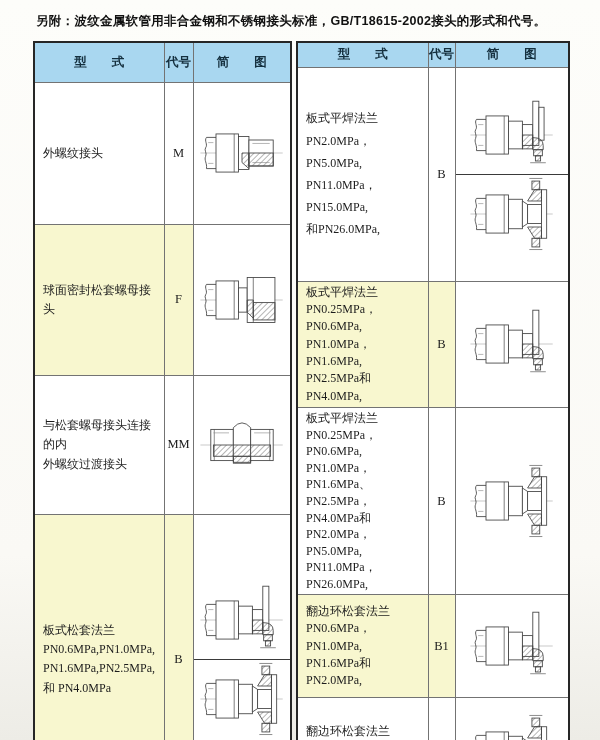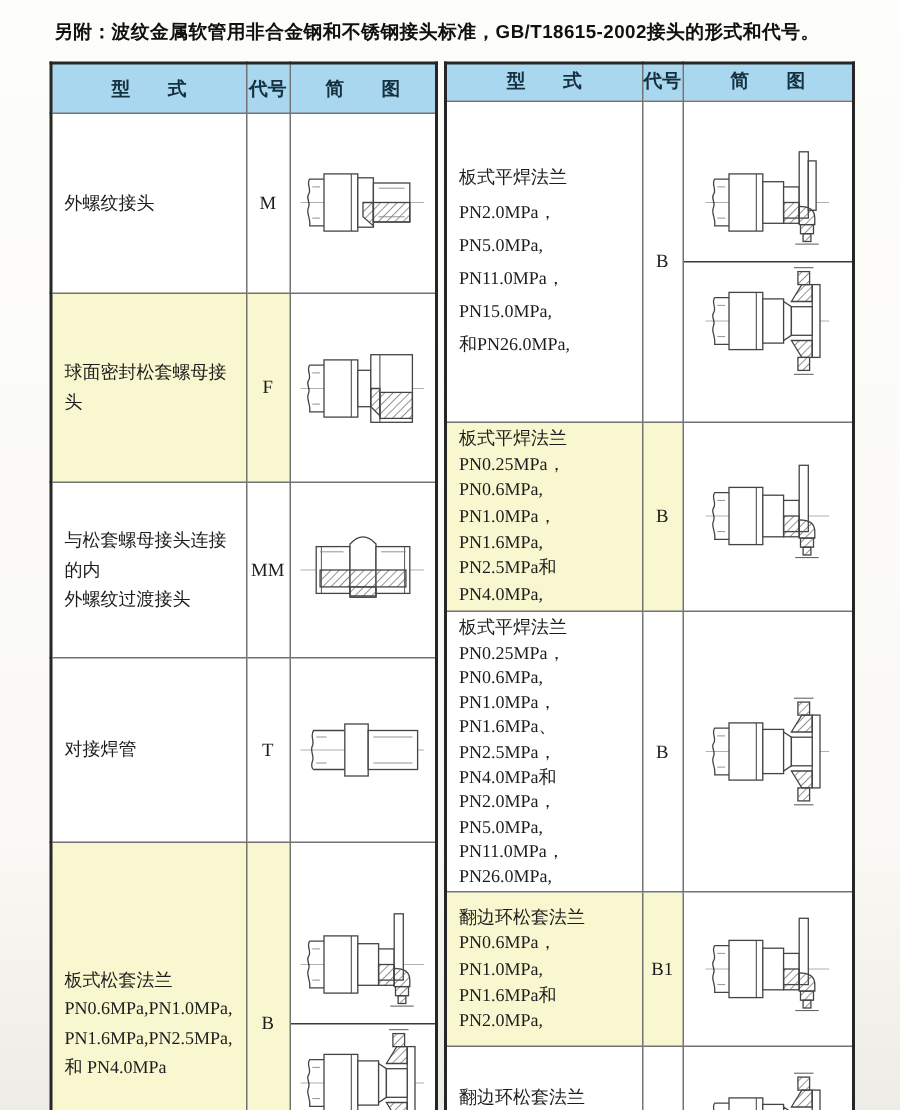--- a/index.html
+++ b/index.html
@@ -123,43 +123,20 @@
                   <line x1="2" y1="45" x2="97" y2="45" stroke="#999" stroke-width="0.6"></line>
                   <rect x="14" y="27" width="26" height="36" fill="#fff" stroke="#444" stroke-width="1"></rect>
                   <line x1="18" y1="27" x2="18" y2="63" stroke="#444" stroke-width="0.7"></line>
                   <path d="M40 65 L40 25 Q50 14 60 25 L60 65 Z" fill="#fff" stroke="#444" stroke-width="1"></path>
                   <rect x="60" y="27" width="26" height="36" fill="#fff" stroke="#444" stroke-width="1"></rect>
                   <line x1="82" y1="27" x2="82" y2="63" stroke="#444" stroke-width="0.7"></line>
                   <rect x="17" y="45" width="66" height="13" fill="url(#hp3)" stroke="#444" stroke-width="1"></rect>
                   <rect x="40" y="58" width="20" height="8" fill="url(#hp3)" stroke="#444" stroke-width="1"></rect>
                   <line x1="17" y1="31" x2="35" y2="31" stroke="#888" stroke-width="0.7"></line>
                   <line x1="64" y1="31" x2="83" y2="31" stroke="#888" stroke-width="0.7"></line>
-                </svg>
-              </div>
-            </td>
-      </tr>
-      <tr style="height:91px">
-        <td class="type">对接焊管</td>
-        <td class="code">T</td>
-        <td class="diagcell">
-              <div class="diag">
-                <svg viewBox="0 0 100 90" xmlns="http://www.w3.org/2000/svg">
-                  <defs>
-                    <pattern id="hp5" width="4.5" height="4.5" patternUnits="userSpaceOnUse" patternTransform="rotate(45)">
-                      <line x1="0" y1="0" x2="0" y2="4.5" stroke="#555" stroke-width="1"></line>
-                    </pattern>
-                  </defs>
-                  <line x1="2" y1="45" x2="97" y2="45" stroke="#999" stroke-width="0.6"></line>
-                  <path d="M36 30 L12 30 C9 34 13 38 11 42 C9 46 13 50 11 54 C10 57 11 60 12 60 L36 60" fill="none" stroke="#444" stroke-width="1"></path>
-                  <line x1="14" y1="35" x2="22" y2="35" stroke="#888" stroke-width="0.7"></line>
-                  <line x1="14" y1="55" x2="22" y2="55" stroke="#888" stroke-width="0.7"></line>
-                  <rect x="36" y="25" width="18" height="40" fill="#fff" stroke="#444" stroke-width="1"></rect>
-                  <rect x="54" y="30" width="38" height="30" fill="#fff" stroke="#444" stroke-width="1"></rect>
-                  <line x1="58" y1="35" x2="88" y2="35" stroke="#888" stroke-width="0.7"></line>
-                  <line x1="58" y1="55" x2="88" y2="55" stroke="#888" stroke-width="0.7"></line>
                 </svg>
               </div>
             </td>
       </tr>
       <tr style="height:181px">
         <td class="type hl">板式松套法兰
 PN0.6MPa,PN1.0MPa,
 PN1.6MPa,PN2.5MPa,
 和 PN4.0MPa</td>
         <td class="code hl">B</td>

